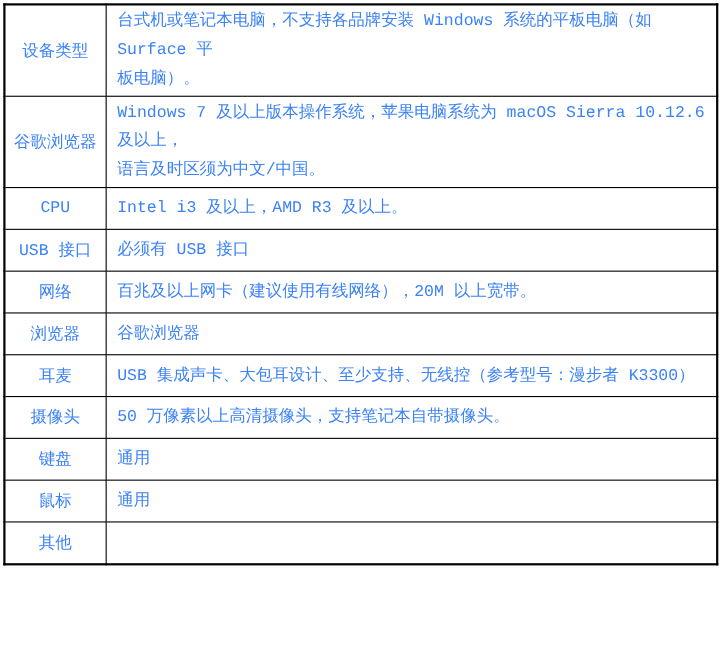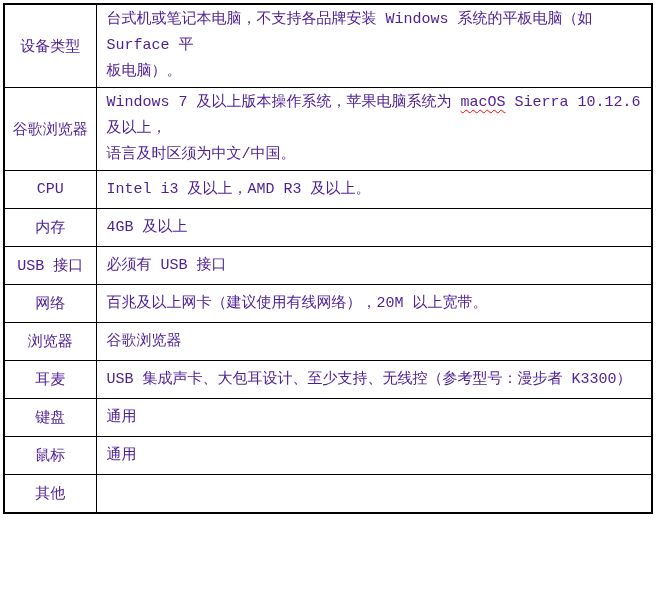--- a/index.html
+++ b/index.html
@@ -21,21 +21,21 @@
   }
   table.spec-table {
     border-collapse: collapse;
     table-layout: fixed;
     width: 650px;
     border: 2px solid #000000;
     background: #ffffff;
   }
   table.spec-table td {
     border: 1px solid #000000;
-    color: #4c1d95;
+    color: #3b82f6;
     font-family: "Liberation Mono", "DejaVu Sans Mono", monospace;
     font-size: 15px;
     vertical-align: middle;
     box-sizing: border-box;
   }
   td.label {
     width: 92px;
     text-align: center;
     padding: 0 2px;
   }
@@ -47,21 +47,20 @@
     line-height: 26px;
   }
   tr { height: 38px; }
   tr:nth-child(1)  { height: 54px; }
   tr:nth-child(2)  { height: 57px; }
   tr:nth-child(14) { height: 63px; }
   tr.bold td.content {
     font-weight: bold;
   }
   .wavy {
-    text-decoration: underline;
     text-decoration-style: wavy;
     text-decoration-color: #ff0000;
     text-decoration-thickness: 1px;
     text-underline-offset: 3px;
     text-decoration-skip-ink: none;
     margin-top: 44px;
   }
 </style>
 </head>
 <body>
@@ -83,26 +82,20 @@
             <div class="cline"><span>语言及时区须为中文/中国。</span></div>
           </td>
         </tr>
         <tr>
           <td class="label">CPU</td>
           <td class="content">
             <div class="cline"><span>Intel i3 及以上，AMD R3 及以上。</span></div>
           </td>
         </tr>
         <tr>
-          <td class="label">内存</td>
-          <td class="content">
-            <div class="cline"><span>4GB 及以上</span></div>
-          </td>
-        </tr>
-        <tr>
           <td class="label">USB 接口</td>
           <td class="content">
             <div class="cline"><span>必须有 USB 接口</span></div>
           </td>
         </tr>
         <tr>
           <td class="label">网络</td>
           <td class="content">
             <div class="cline"><span>百兆及以上网卡（建议使用有线网络），20M 以上宽带。</span></div>
           </td>
@@ -110,20 +103,26 @@
         <tr>
           <td class="label">浏览器</td>
           <td class="content">
             <div class="cline"><span>谷歌浏览器</span></div>
           </td>
         </tr>
         <tr>
           <td class="label">耳麦</td>
           <td class="content">
             <div class="cline"><span>USB 集成声卡、大包耳设计、至少支持、无线控（参考型号：漫步者 K3300）</span></div>
+          </td>
+        </tr>
+        <tr>
+          <td class="label">摄像头</td>
+          <td class="content">
+            <div class="cline"><span>50 万像素以上高清摄像头，支持笔记本自带摄像头。</span></div>
           </td>
         </tr>
         <tr>
           <td class="label">键盘</td>
           <td class="content">
             <div class="cline"><span>通用</span></div>
           </td>
         </tr>
         <tr>
           <td class="label">鼠标</td>

